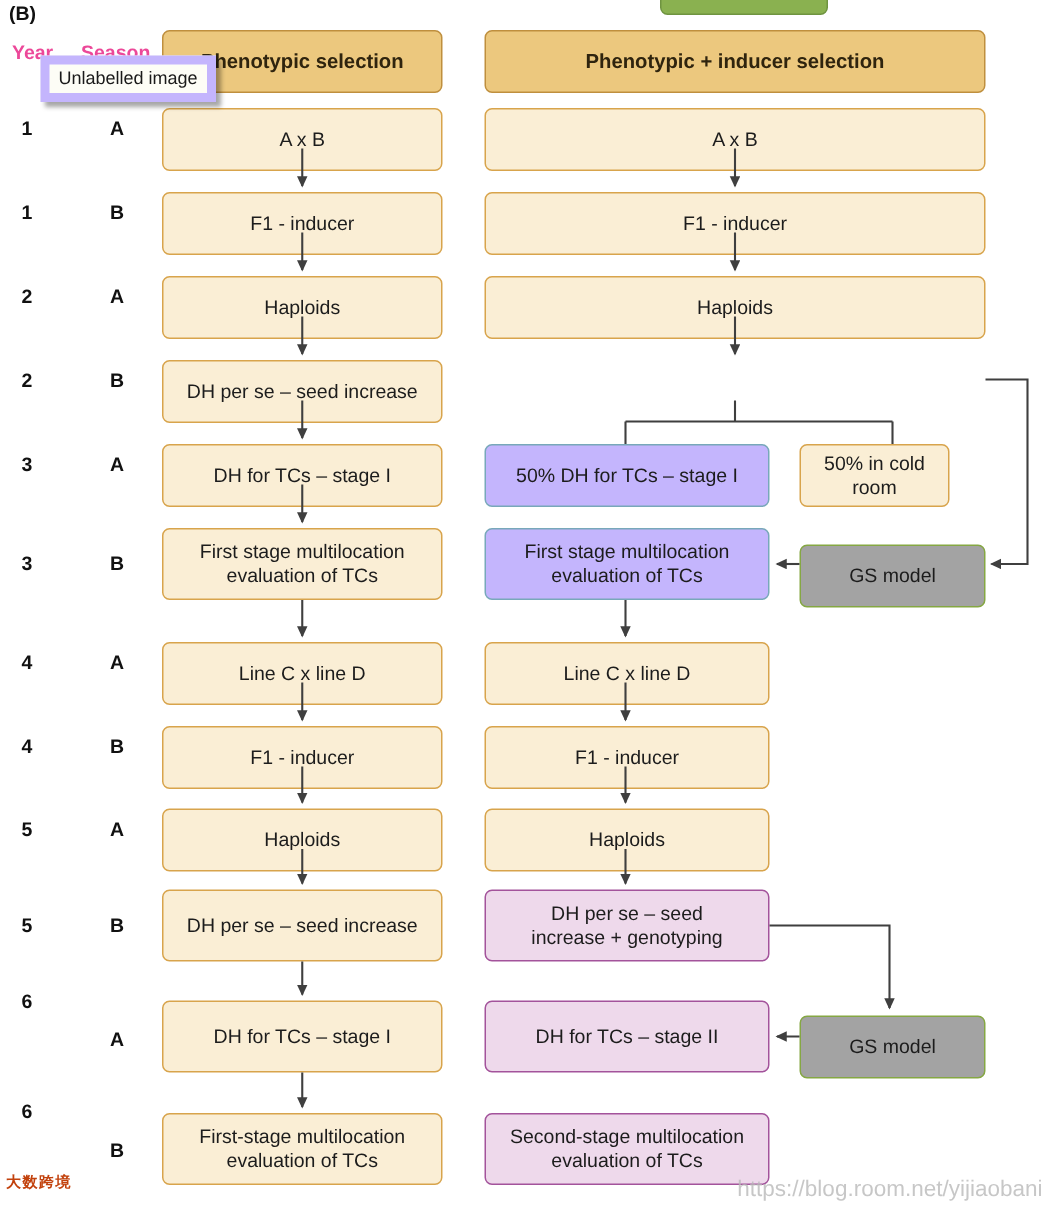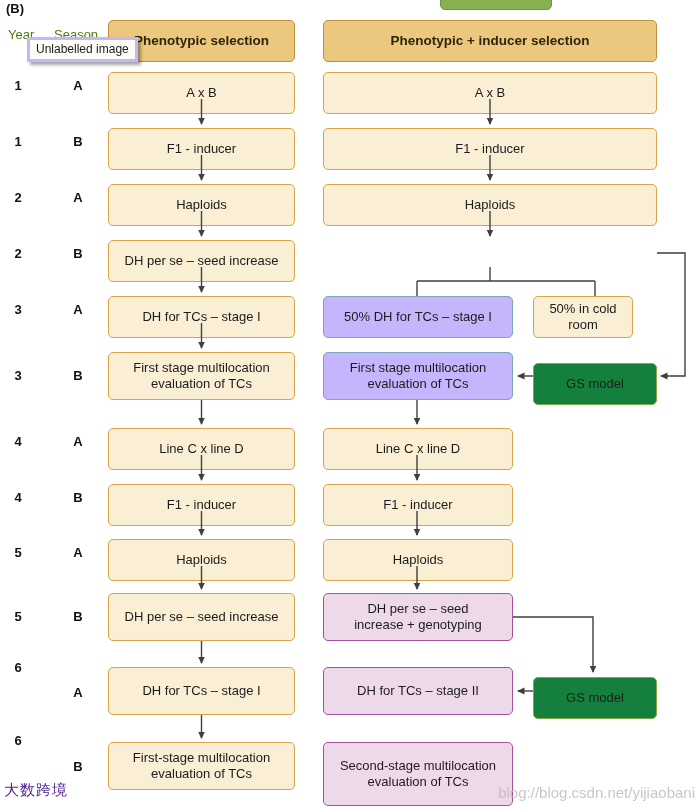--- a/index.html
+++ b/index.html
@@ -4,32 +4,32 @@
 <style>
   html,body{margin:0;padding:0;background:#ffffff;}
   #canvas{position:relative;width:699px;height:809px;background:#ffffff;overflow:hidden;
           font-family:"Liberation Sans","DejaVu Sans",sans-serif;}
   .box{position:absolute;box-sizing:border-box;border-radius:5px;display:flex;flex-direction:column;
        align-items:center;justify-content:center;text-align:center;font-size:13px;color:#1c1c1c;
        line-height:1.22;padding:20px 8px;}
   .tan{background:#faeed5;border:1.5px solid #d8a44c;}
   .hdr{background:#ecc87e;border:1.5px solid #bf8f3e;font-weight:bold;font-size:13.5px;color:#2f240e;}
   .blue{background:#c4b5fd;border:1.5px solid #78a8ba;}
-  .green{background:#15803d;border:1.5px solid #85a743;}
+  .green{background:#a3a3a3;border:1.5px solid #85a743;}
   .pink{background:#eed9eb;border:1.5px solid #a3539b;}
   .topgreen{position:absolute;background:#8ab150;border:1.5px solid #6f9440;border-radius:5px;}
   .lbl{position:absolute;font-weight:bold;font-size:13px;color:#111;width:20px;text-align:center;}
-  .colhdr{position:absolute;font-weight:normal;font-size:13px;color:#4d7c0f;}
+  .colhdr{position:absolute;font-weight:bold;font-size:13px;color:#ec4899;}
   .panel{position:absolute;left:6px;top:1px;font-weight:bold;font-size:13px;color:#111;}
-  #tooltip{position:absolute;left:27px;top:37px;background:#fdfdf6;border:3px solid #c4b5fd;
+  #tooltip{position:absolute;left:27px;top:37px;background:#fdfdf6;border:6px solid #c4b5fd;
            box-shadow:3px 3px 3px rgba(0,0,0,0.35);font-size:12px;color:#1a1a1a;
            padding:2px 6px 3px 6px;white-space:nowrap;z-index:50;}
   svg.wires{position:absolute;left:0;top:0;pointer-events:none;}
-  .wm-left{position:absolute;left:4px;top:781px;font-size:15px;font-weight:normal;
-           color:#4c1d95;letter-spacing:1px;}
+  .wm-left{position:absolute;left:4px;top:781px;font-size:10px;font-weight:bold;
+           color:#c2410c;letter-spacing:1px;}
   .wm-right{position:absolute;right:4px;top:784px;font-size:15px;color:rgba(185,185,185,0.8);z-index:40;}
 </style>
 </head>
 <body>
 
 <div id="canvas">
 
   <div class="topgreen" style="left:440px;top:-8px;width:110px;height:16px;"></div>
 
   <div class="panel">(B)</div>
@@ -95,21 +95,21 @@
   <div class="box tan" style="left:323px;top:539px;width:190px;height:27px;">Haploids</div>
 
   <div class="box pink" style="left:323px;top:593px;width:190px;height:48px;">
     <div>DH per se – seed</div>
     <div>increase + genotyping</div>
   </div>
 
   <div class="box pink" style="left:323px;top:667px;width:190px;height:48px;">DH for TCs – stage II</div>
   <div class="box green" style="left:533px;top:677px;width:124px;height:27px;">GS model</div>
 
-  <div class="box pink" style="left:323px;top:742px;width:190px;height:64px;">Second-stage multilocation evaluation of TCs</div>
+  <div class="box pink" style="left:323px;top:742px;width:190px;height:48px;">Second-stage multilocation evaluation of TCs</div>
 
   <svg class="wires" width="699" height="809">
     <defs>
       <marker id="ah" markerWidth="9" markerHeight="8" refX="6.5" refY="3.5" orient="auto" markerUnits="userSpaceOnUse">
         <path d="M0,0 L7.5,3.5 L0,7 Z" fill="#3f3f3f"></path>
       </marker>
     </defs>
     <g stroke="#3f3f3f" stroke-width="1.4" fill="none">
 
       <path d="M201.5,99 L201.5,124" marker-end="url(#ah)"></path>
@@ -140,15 +140,15 @@
 
       <path d="M657,253 L685,253 L685,376 L661,376" marker-end="url(#ah)"></path>
       <path d="M533,376 L518,376" marker-end="url(#ah)"></path>
 
       <path d="M513,617 L593,617 L593,672" marker-end="url(#ah)"></path>
       <path d="M533,691 L518,691" marker-end="url(#ah)"></path>
     </g>
   </svg>
 
   <div class="wm-left">大数跨境</div>
-  <div class="wm-right">blog://blog.csdn.net/yijiaobani</div>
+  <div class="wm-right">https://blog.room.net/yijiaobani</div>
 
 </div>
 
 </body></html>

